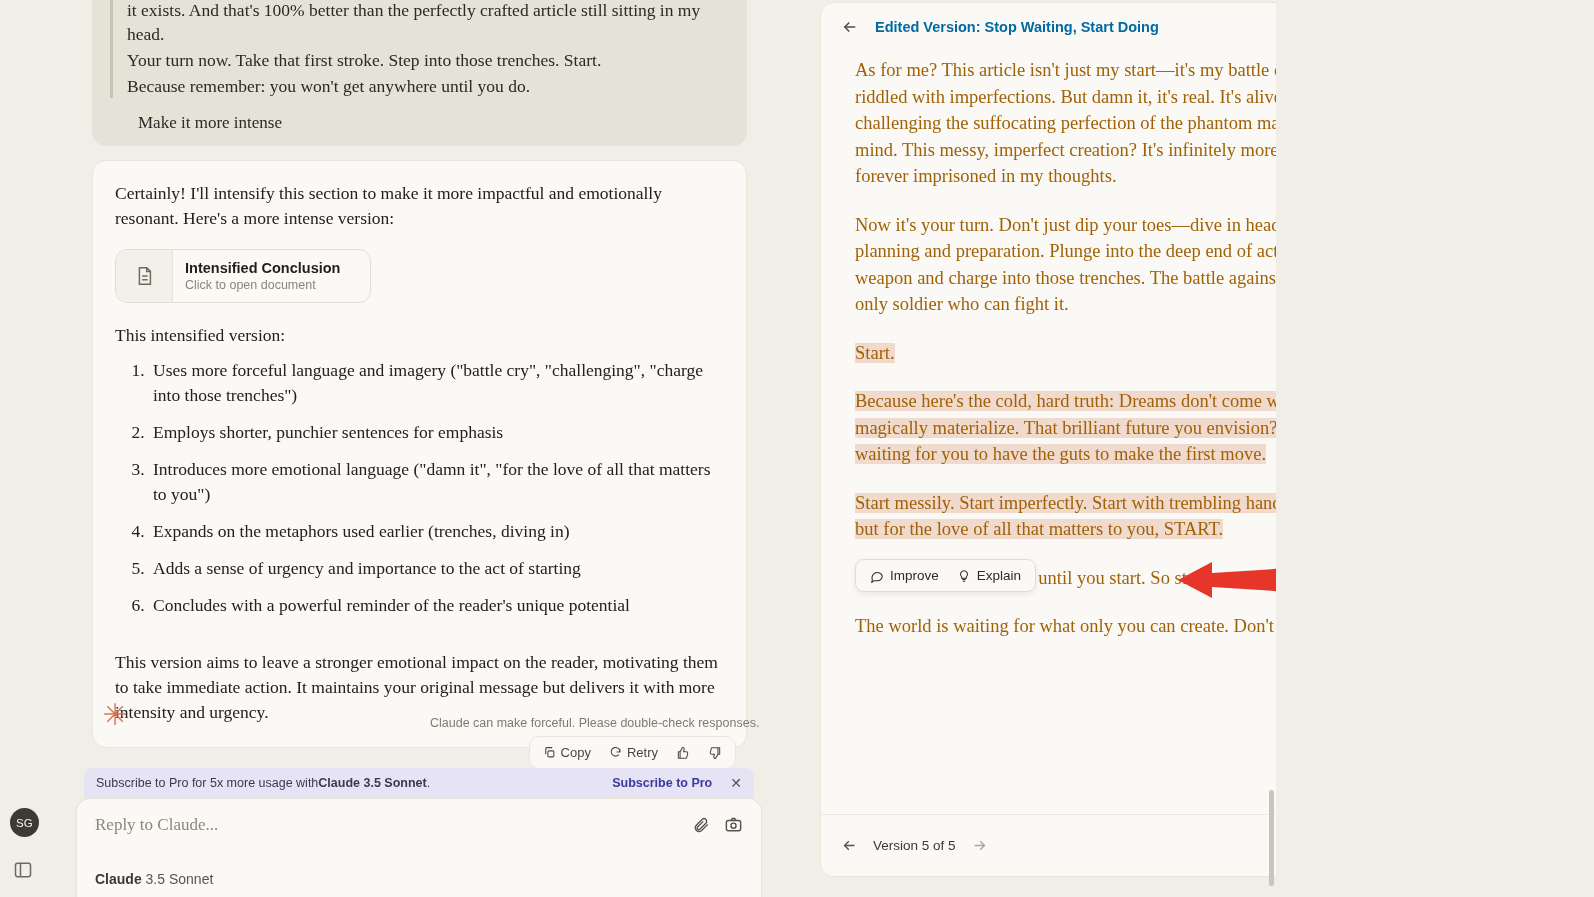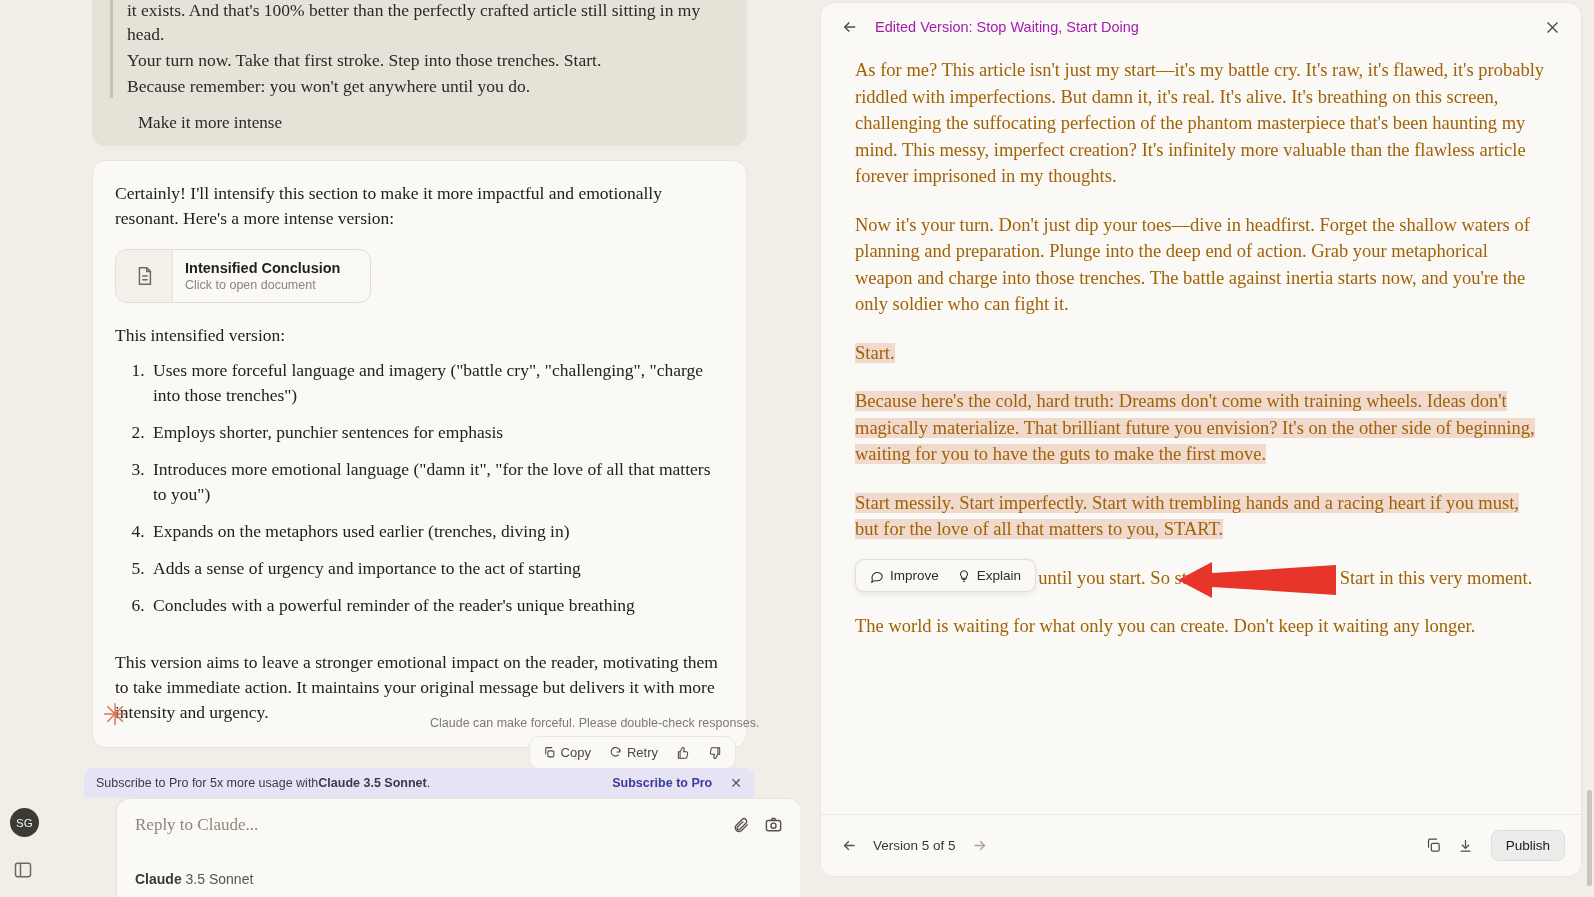--- a/index.html
+++ b/index.html
@@ -3,21 +3,21 @@
 <meta charset="utf-8">
 <style>
   html, body {
     margin: 0;
     padding: 0;
     background: #f0eee7;
     font-family: "Liberation Sans", sans-serif;
   }
   #app {
     position: relative;
-    width: 1594px;
+    width: 1276px;
     height: 897px;
     overflow: hidden;
     background: #f0eee7;
   }
 
   
   #chat-column {
     position: absolute;
     left: 0; top: 0;
     width: 800px;
@@ -202,21 +202,20 @@
     left: 76px;
     top: 798px;
     width: 686px;
     height: 99px;
     background: #faf9f5;
     border: 1px solid #e6e3d9;
     border-bottom: none;
     border-radius: 14px 14px 0 0;
     box-sizing: border-box;
     padding: 16px 18px;
-    margin-left: 40px;
   }
   .composer-placeholder {
     font-family: "Liberation Serif", serif;
     font-size: 17px;
     color: #8c8878;
   }
   .composer-icons {
     position: absolute;
     right: 18px;
     top: 16px;
@@ -287,21 +286,22 @@
     display: flex; align-items: center; justify-content: center;
     color: #4d4a42;
     cursor: pointer;
     border-radius: 6px;
   }
   .art-title {
     flex: 1;
     margin-left: 12px;
     font-family: "Liberation Sans", sans-serif;
     font-size: 14.5px;
-    color: #a21caf;
+    color: #0369a1;
+    font-weight: bold;
   }
 
   .art-body {
     position: absolute;
     left: 0; top: 48px;
     width: 100%;
     height: 764px;
     overflow: hidden;
     padding: 6px 34px 0 34px;
     box-sizing: border-box;
@@ -446,21 +446,21 @@
         </div>
       </div>
 
       <p class="list-lead">This intensified version:</p>
       <ol class="points">
         <li>Uses more forceful language and imagery ("battle cry", "challenging", "charge into those trenches")</li>
         <li>Employs shorter, punchier sentences for emphasis</li>
         <li>Introduces more emotional language ("damn it", "for the love of all that matters to you")</li>
         <li>Expands on the metaphors used earlier (trenches, diving in)</li>
         <li>Adds a sense of urgency and importance to the act of starting</li>
-        <li>Concludes with a powerful reminder of the reader's unique breathing</li>
+        <li>Concludes with a powerful reminder of the reader's unique potential</li>
       </ol>
 
       <p class="assistant-outro">This version aims to leave a stronger emotional impact on the reader, motivating them to take immediate action. It maintains your original message but delivers it with more intensity and urgency.</p>
 
       <div class="msg-actions">
         <button class="act-btn">
           <span>
             <svg width="13" height="13" viewBox="0 0 24 24" fill="none" stroke="currentColor" stroke-width="2">
               <rect x="9" y="9" width="11" height="11" rx="2"></rect>
                 <path d="M5 15V5a2 2 0 0 1 2-2h10"></path>

